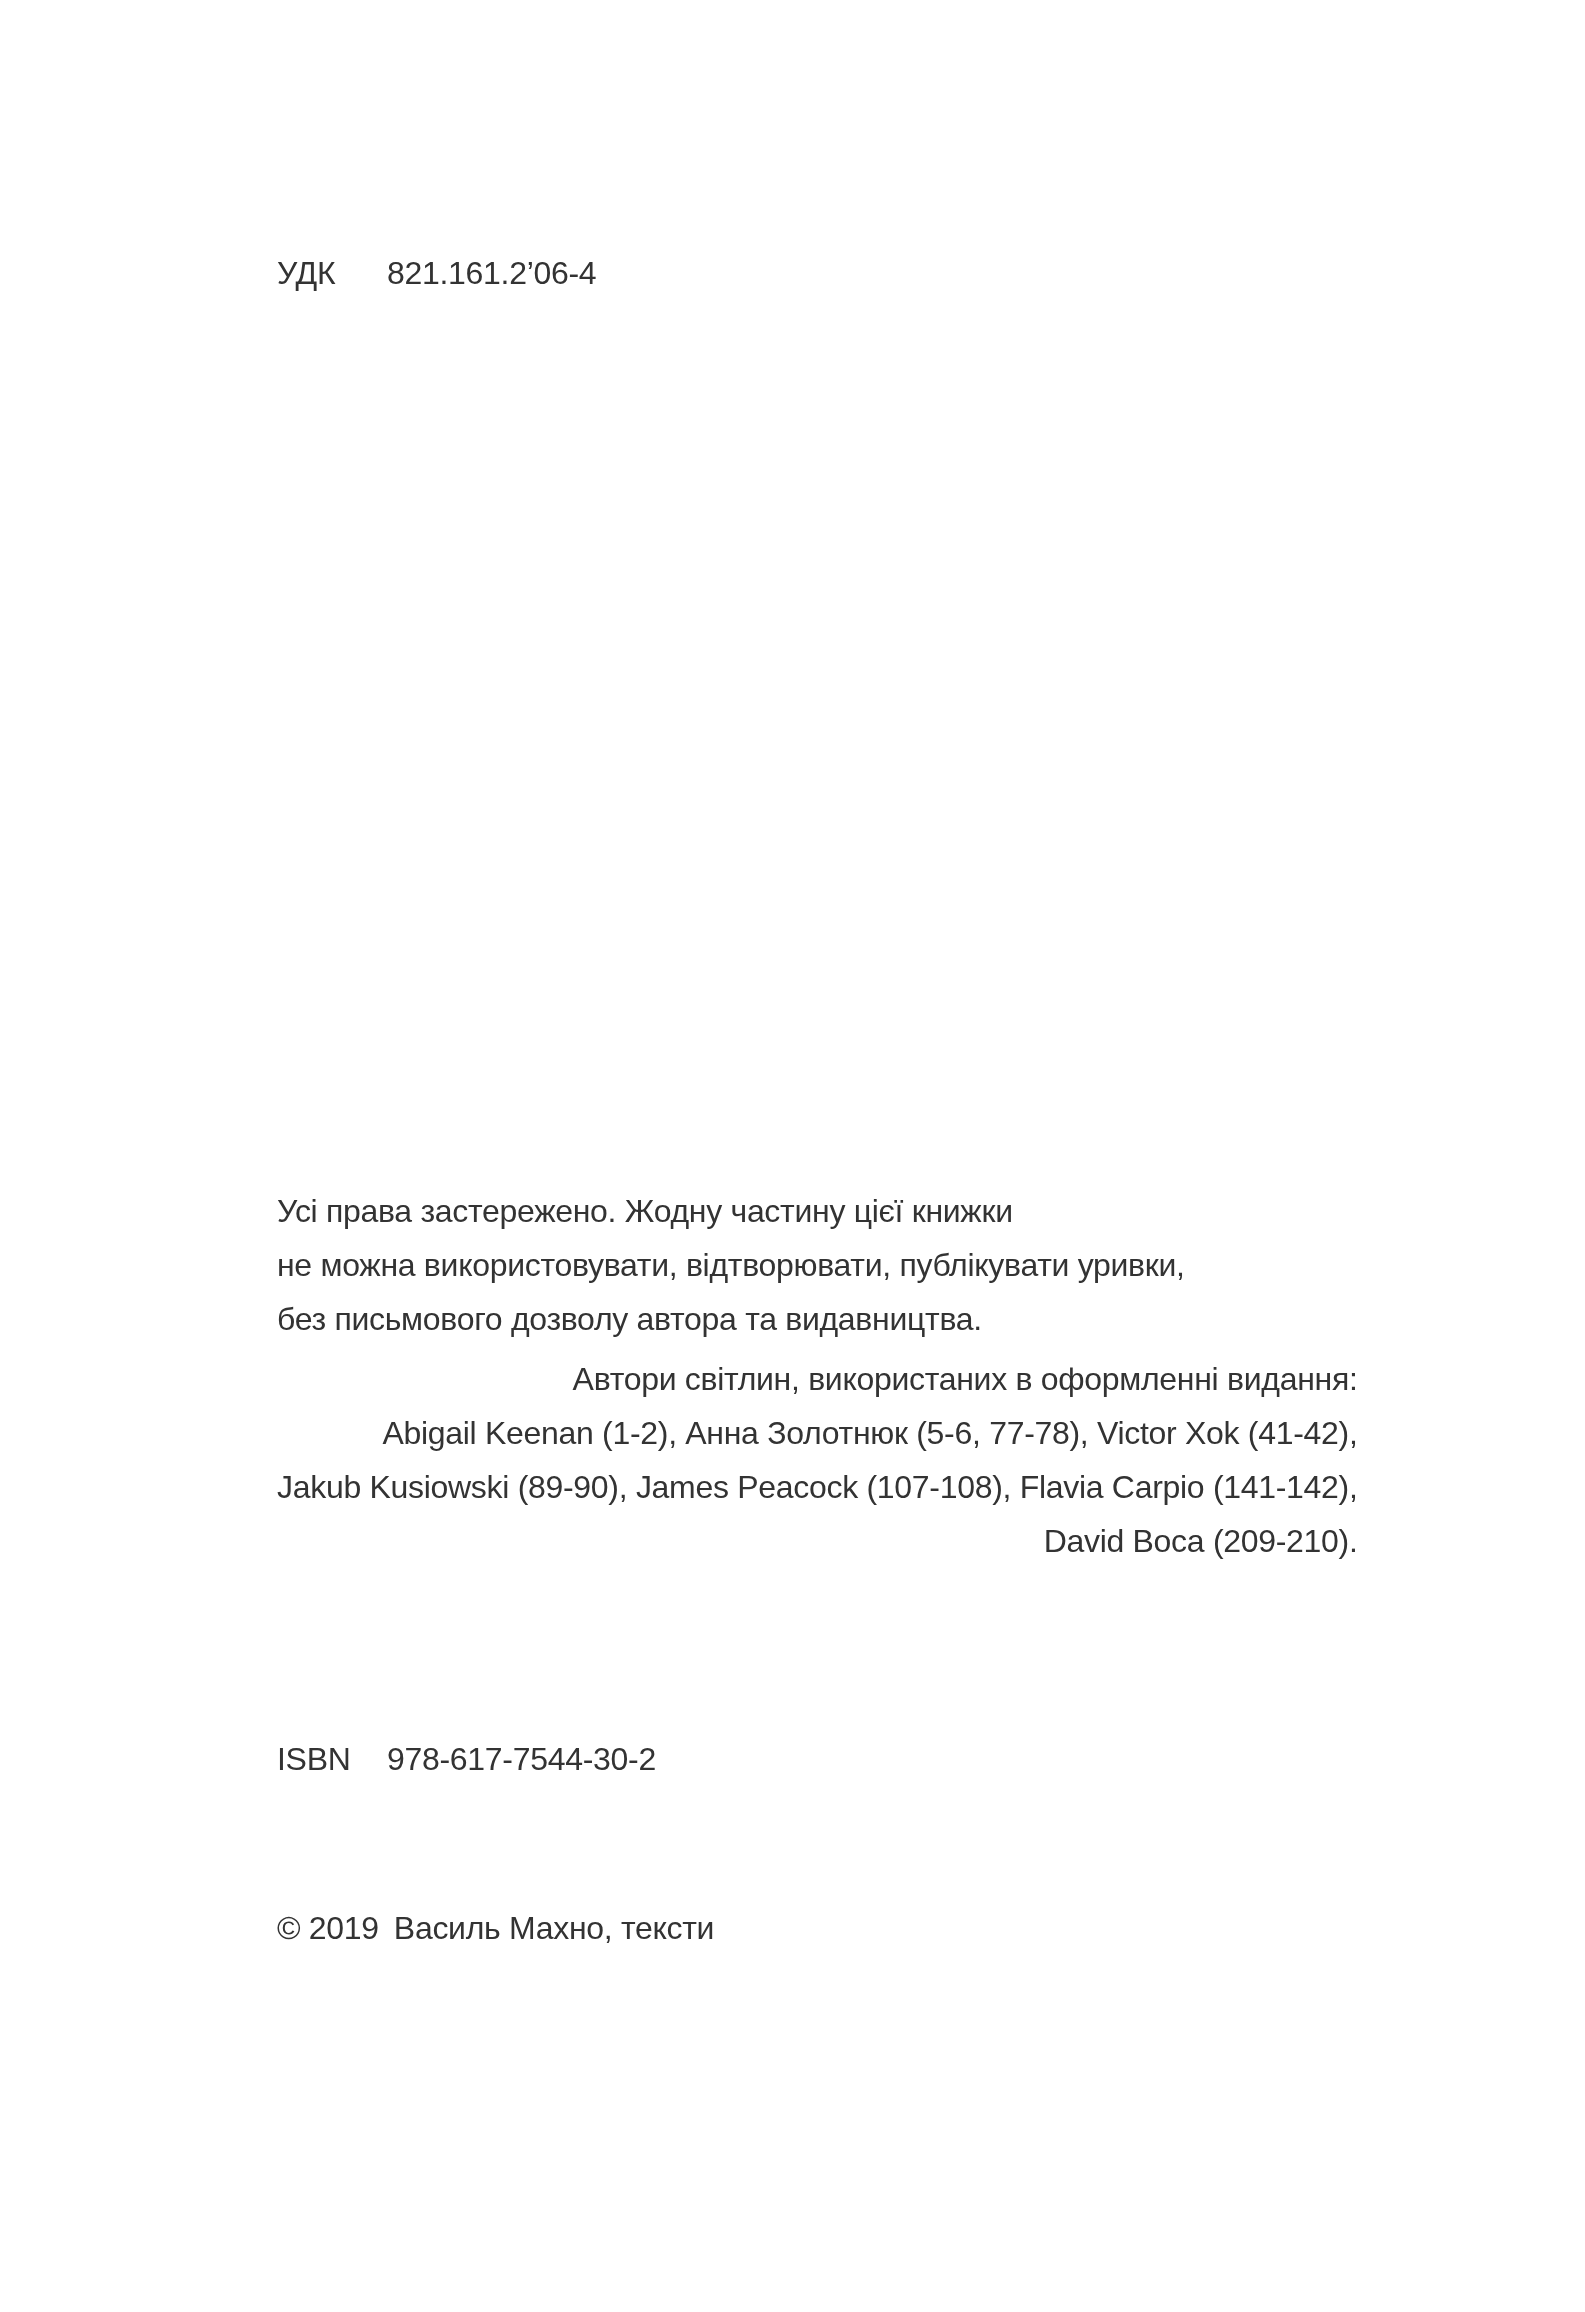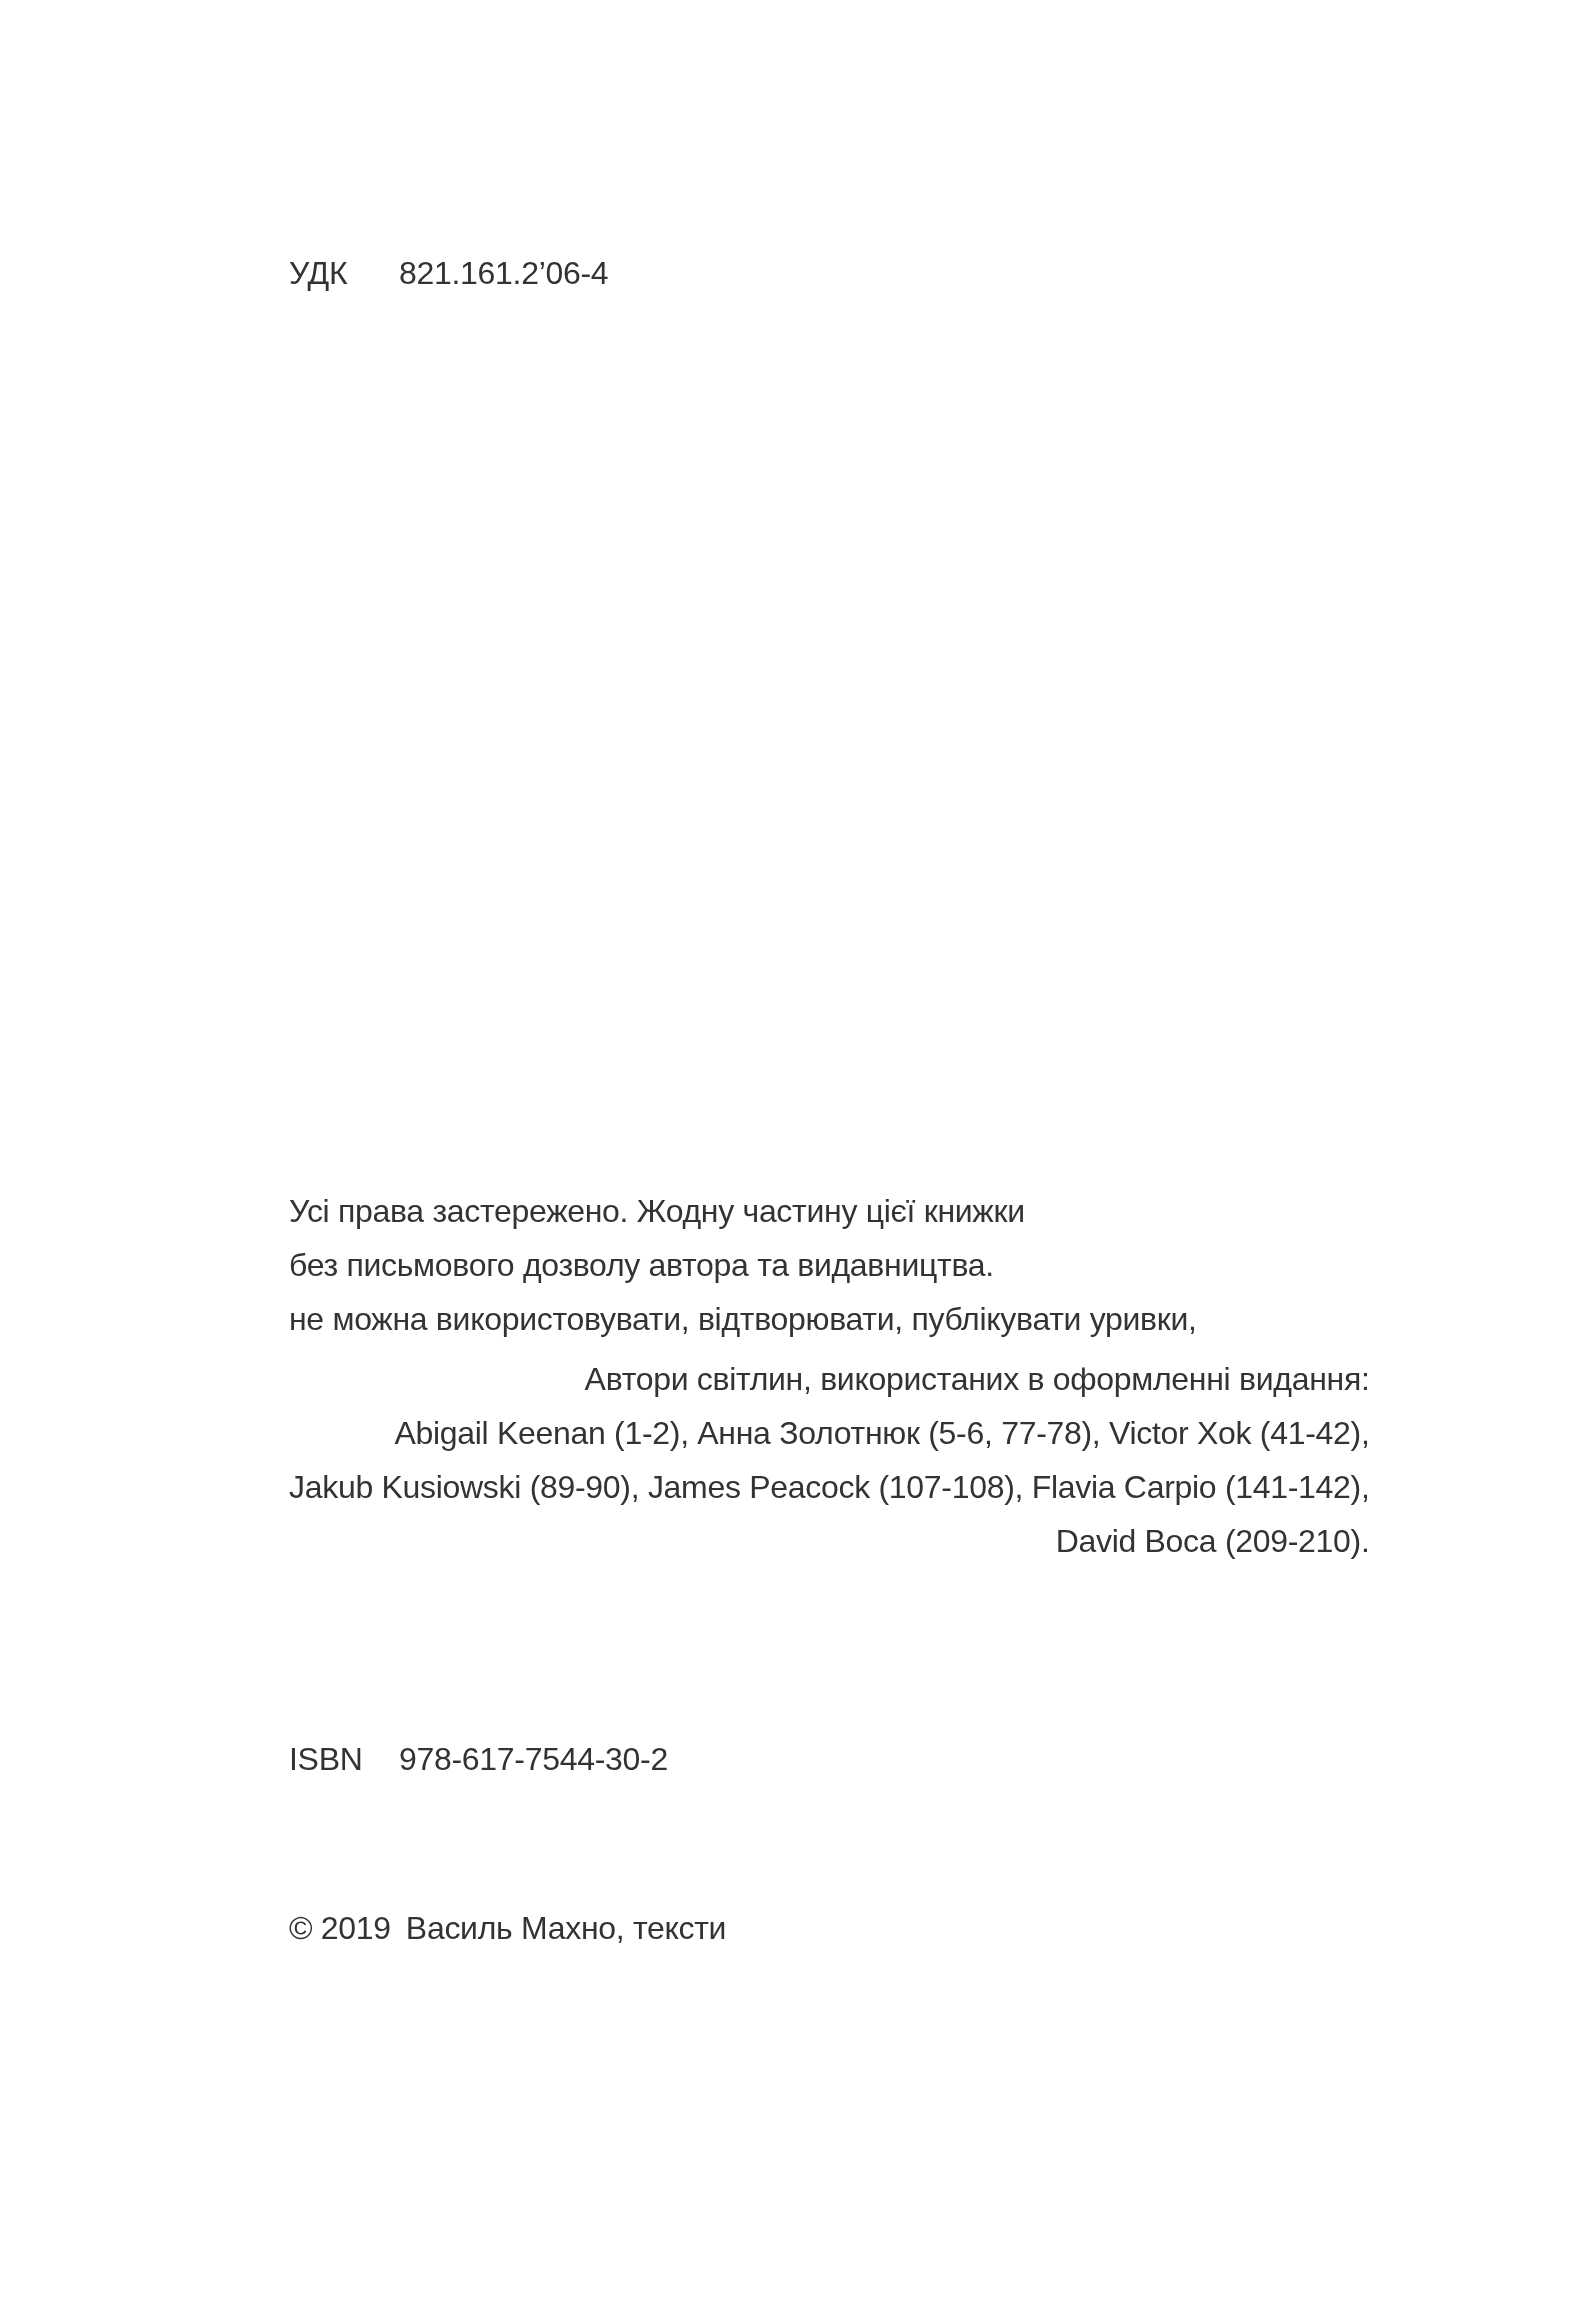--- a/index.html
+++ b/index.html
@@ -16,21 +16,20 @@
     font-weight: 300;
     color: #333333;
     overflow: hidden;
   }
   .block {
     position: absolute;
     left: 277px;
     font-size: 32px;
     letter-spacing: -0.3px;
     white-space: nowrap;
-    margin-left: 12px;
   }
   
   .udc-block {
     top: 248px;
     line-height: 51px;
   }
   .label-col {
     display: inline-block;
     width: 110px;
   }
@@ -65,22 +64,22 @@
 <div class="page">
 
   <section class="block udc-block">
     <div>
       <span class="label-col">УДК</span><span>821.161.2’06-4</span>
     </div>
   </section>
 
   <section class="block rights-block">
     <div>Усі права застережено. Жодну частину цієї книжки</div>
+    <div>не можна використовувати, відтворювати, публікувати уривки,</div>
     <div>без письмового дозволу автора та видавництва.</div>
-    <div>не можна використовувати, відтворювати, публікувати уривки,</div>
   </section>
 
   <section class="block credits-block">
     <div>Автори світлин, використаних в оформленні видання:</div>
     <div>Abigail Keenan (1-2), Анна Золотнюк (5-6, 77-78), Victor Xok (41-42),</div>
     <div>Jakub Kusiowski (89-90), James Peacock (107-108), Flavia Carpio (141-142),</div>
     <div>David Boca (209-210).</div>
   </section>
 
   <section class="block isbn-block">

